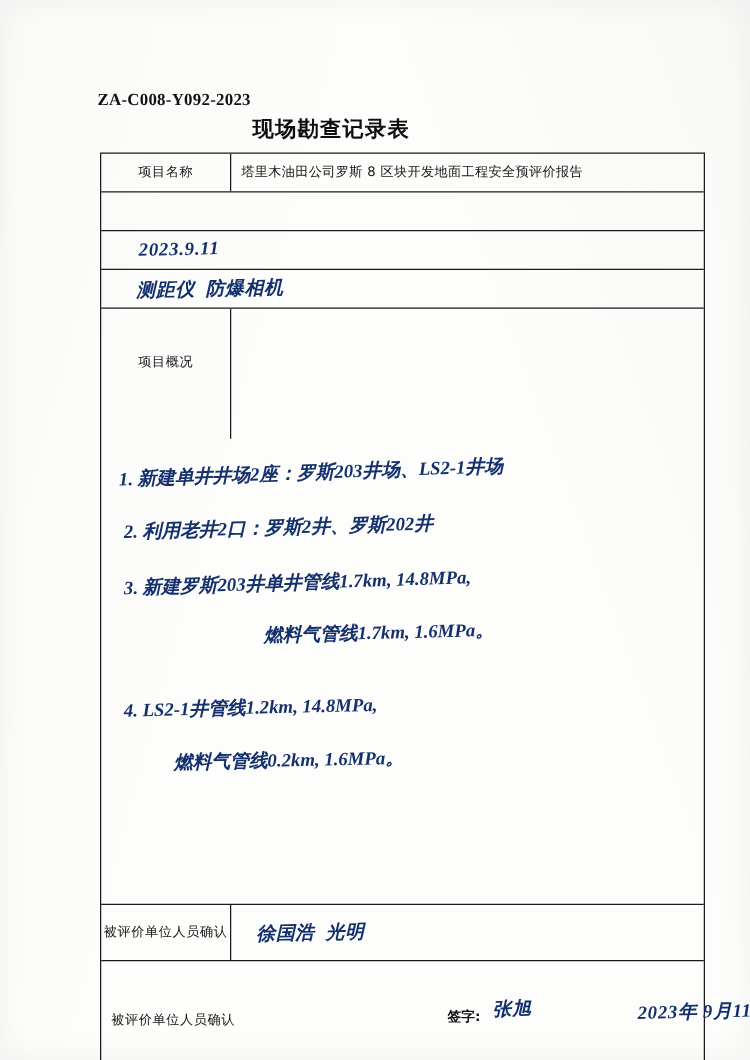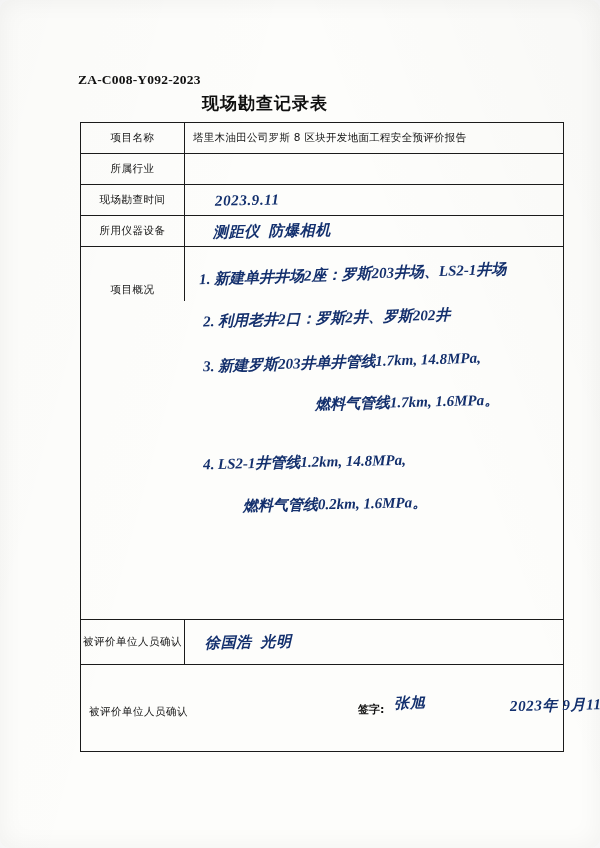--- a/index.html
+++ b/index.html
@@ -107,20 +107,21 @@
     white-space: pre;
   }
   .hw.big { font-size: 15px; }
 
   .row-time .value-cell { padding-left: 30px; }
   .row-equip .value-cell { padding-left: 28px; }
 
   .row-overview {
     min-height: 372px;
     align-items: flex-start;
+    flex-direction: column;
   }
   .row-overview .label-cell {
     align-items: flex-start;
     padding-top: 36px;
   }
   .overview-body {
     flex: 1 1 auto;
     position: relative;
     padding: 10px 8px 8px 8px;
     box-sizing: border-box;
@@ -188,32 +189,29 @@
   <div class="doc-title">现场勘查记录表</div>
 
   <div class="form">
 
     <div class="row row-project">
       <div class="label-cell">项目名称</div>
       <div class="value-cell">塔里木油田公司罗斯 8 区块开发地面工程安全预评价报告</div>
     </div>
 
     <div class="row row-industry">
-      <div class="label-cell">所属行业</div>
     </div>
 
     <div class="row row-time">
-      <div class="label-cell">现场勘查时间</div>
       <div class="value-cell">
         <span class="hw big">2023.9.11</span>
       </div>
     </div>
 
     <div class="row row-equip">
-      <div class="label-cell">所用仪器设备</div>
       <div class="value-cell">
         <span class="hw big">测距仪  防爆相机</span>
       </div>
     </div>
 
     <div class="row row-overview">
       <div class="label-cell">项目概况</div>
       <div class="overview-body">
         <span class="hw-line" style="left:14px; top:18px; font-size:15px; transform:rotate(-2deg);">1. 新建单井井场2座：罗斯203井场、LS2-1井场</span>
         <span class="hw-line" style="left:18px; top:62px; font-size:15px; transform:rotate(-1.6deg);">2. 利用老井2口：罗斯2井、罗斯202井</span>

